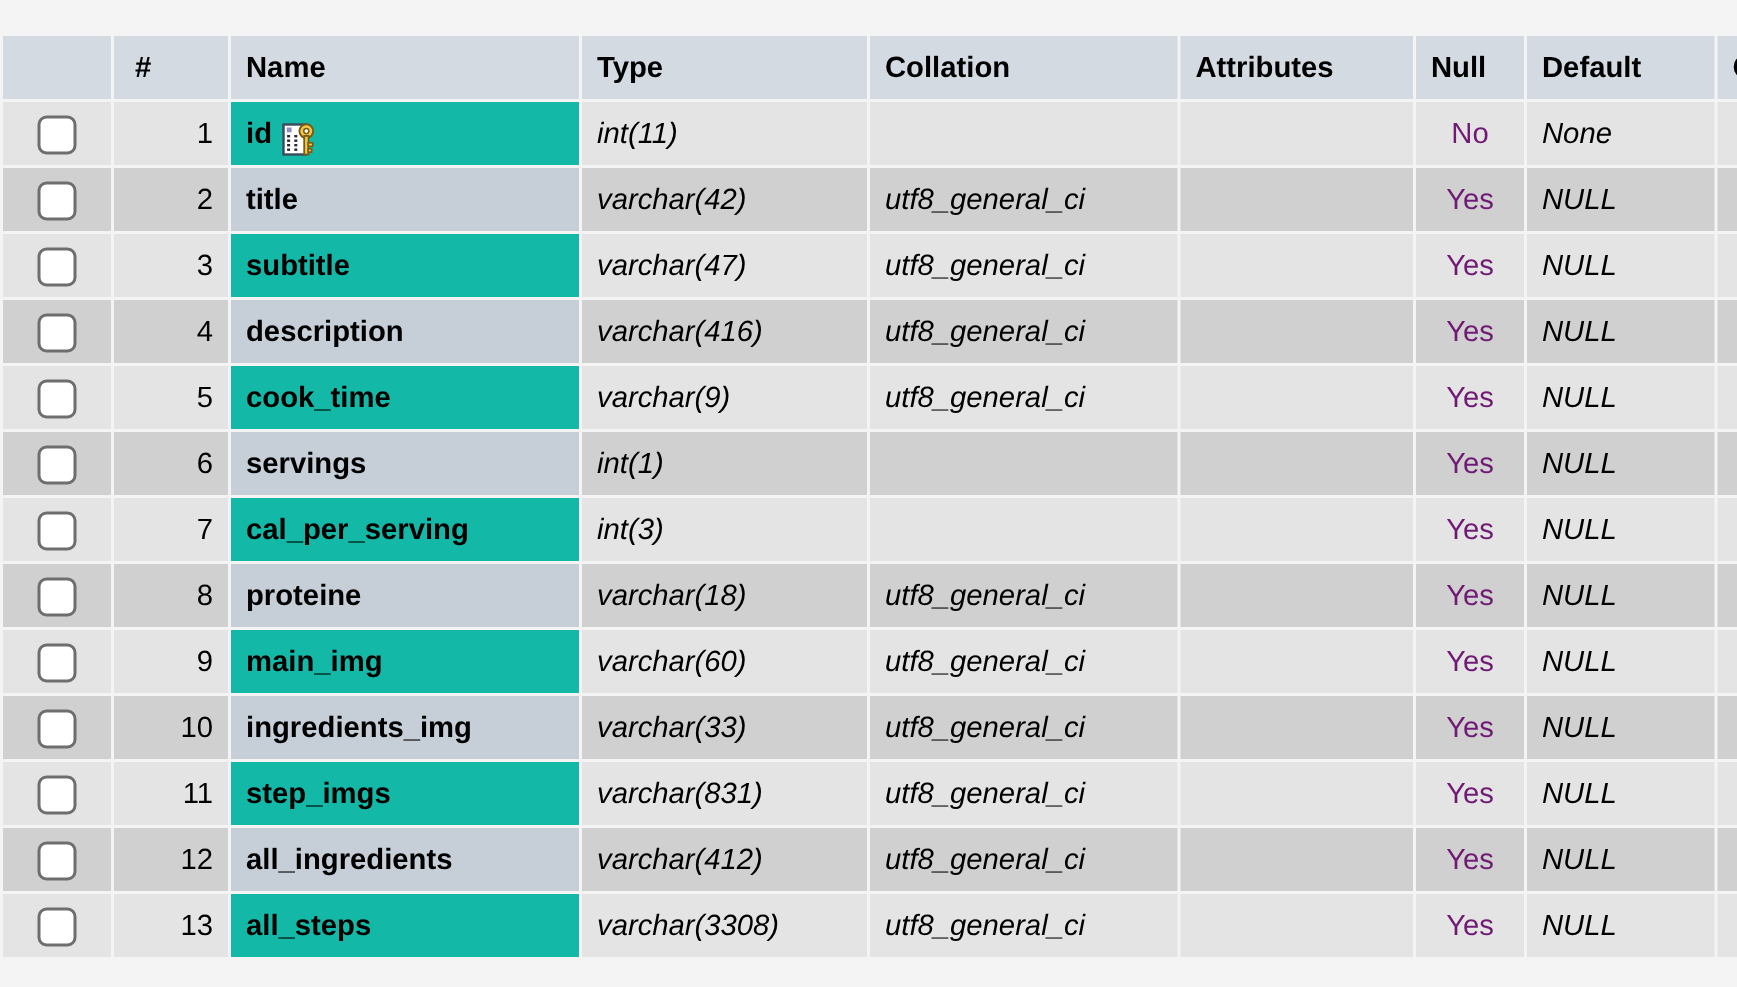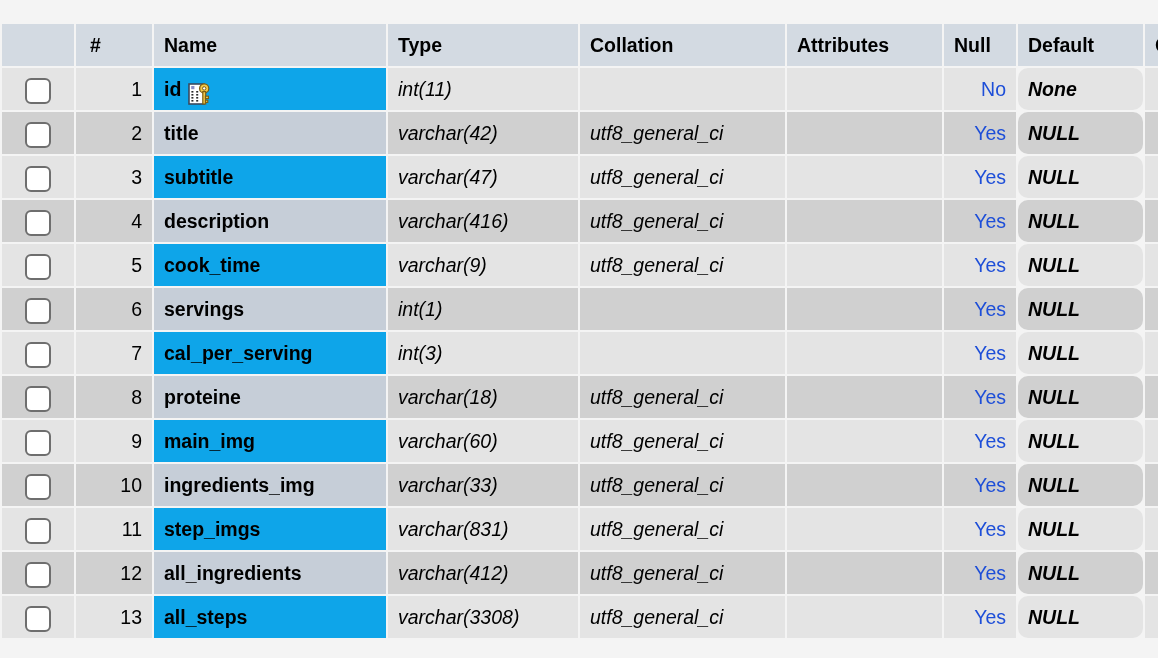--- a/index.html
+++ b/index.html
@@ -63,21 +63,21 @@
   thead th.th-check { background: #d3dae2; }
   thead th.th-num {
     text-align: left;
     padding-left: 14px;
   }
 
   
   tbody tr.odd  td { background: #e4e4e4; }
   tbody tr.even td { background: #d0d0d0; }
 
-  tbody tr.odd  td.cell-name { background: #0ea5e9; }
+  tbody tr.odd  td.cell-name { background: #14b8a6; }
   tbody tr.even td.cell-name { background: #c6ced8; text-decoration: underline; }
 
   td.cell-check {
     text-align: center;
     padding: 0;
   }
   td.cell-num {
     text-align: right;
     font-weight: normal;
     color: #000;
@@ -88,29 +88,28 @@
     color: #000;
   }
   td.cell-type,
   td.cell-coll,
   td.cell-attr {
     color: #000;
     font-weight: normal;
     font-style: italic;
   }
   td.cell-null {
-    color: #1d4ed8;
+    color: #701a75;
     font-weight: normal;
-    text-align: right;
+    text-align: center;
   }
   td.cell-default {
     font-style: italic;
     color: #000;
-    font-weight: bold;
-    border-radius: 10px;
+    font-weight: normal;
   }
   td.cell-comment { padding: 0; }
 
   
   .checkbox {
     display: inline-block;
     width: 26px;
     height: 26px;
     background: #ffffff;
     border: 2px solid #6e6e6e;

